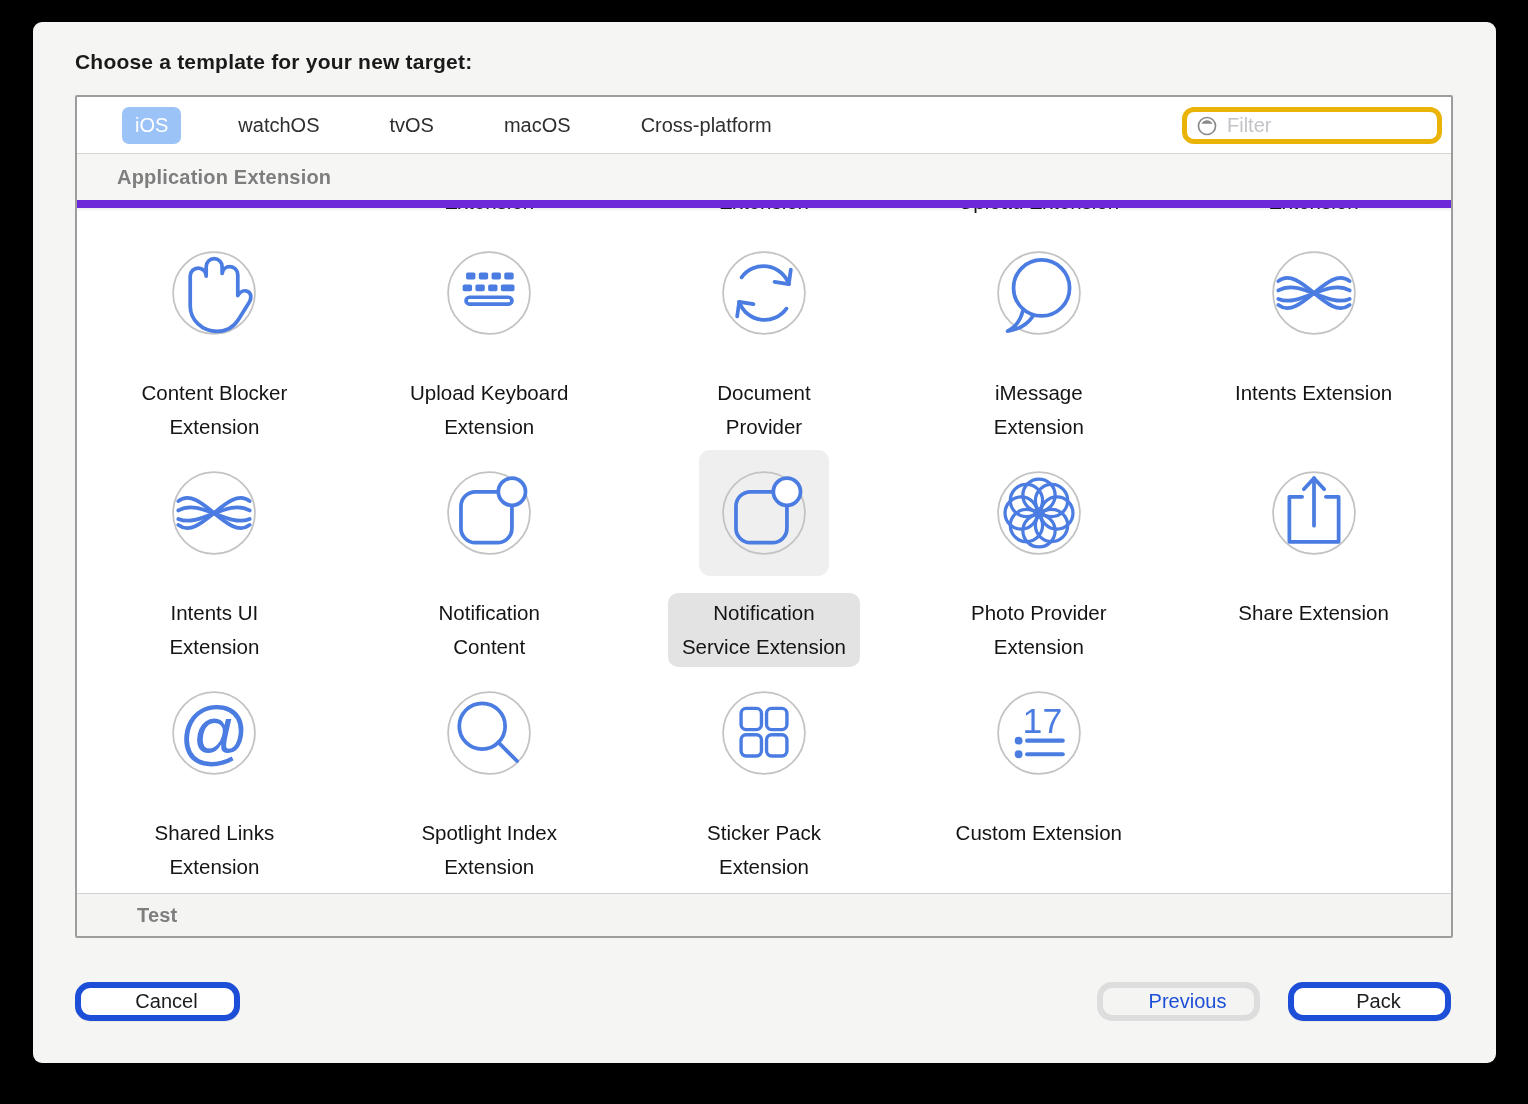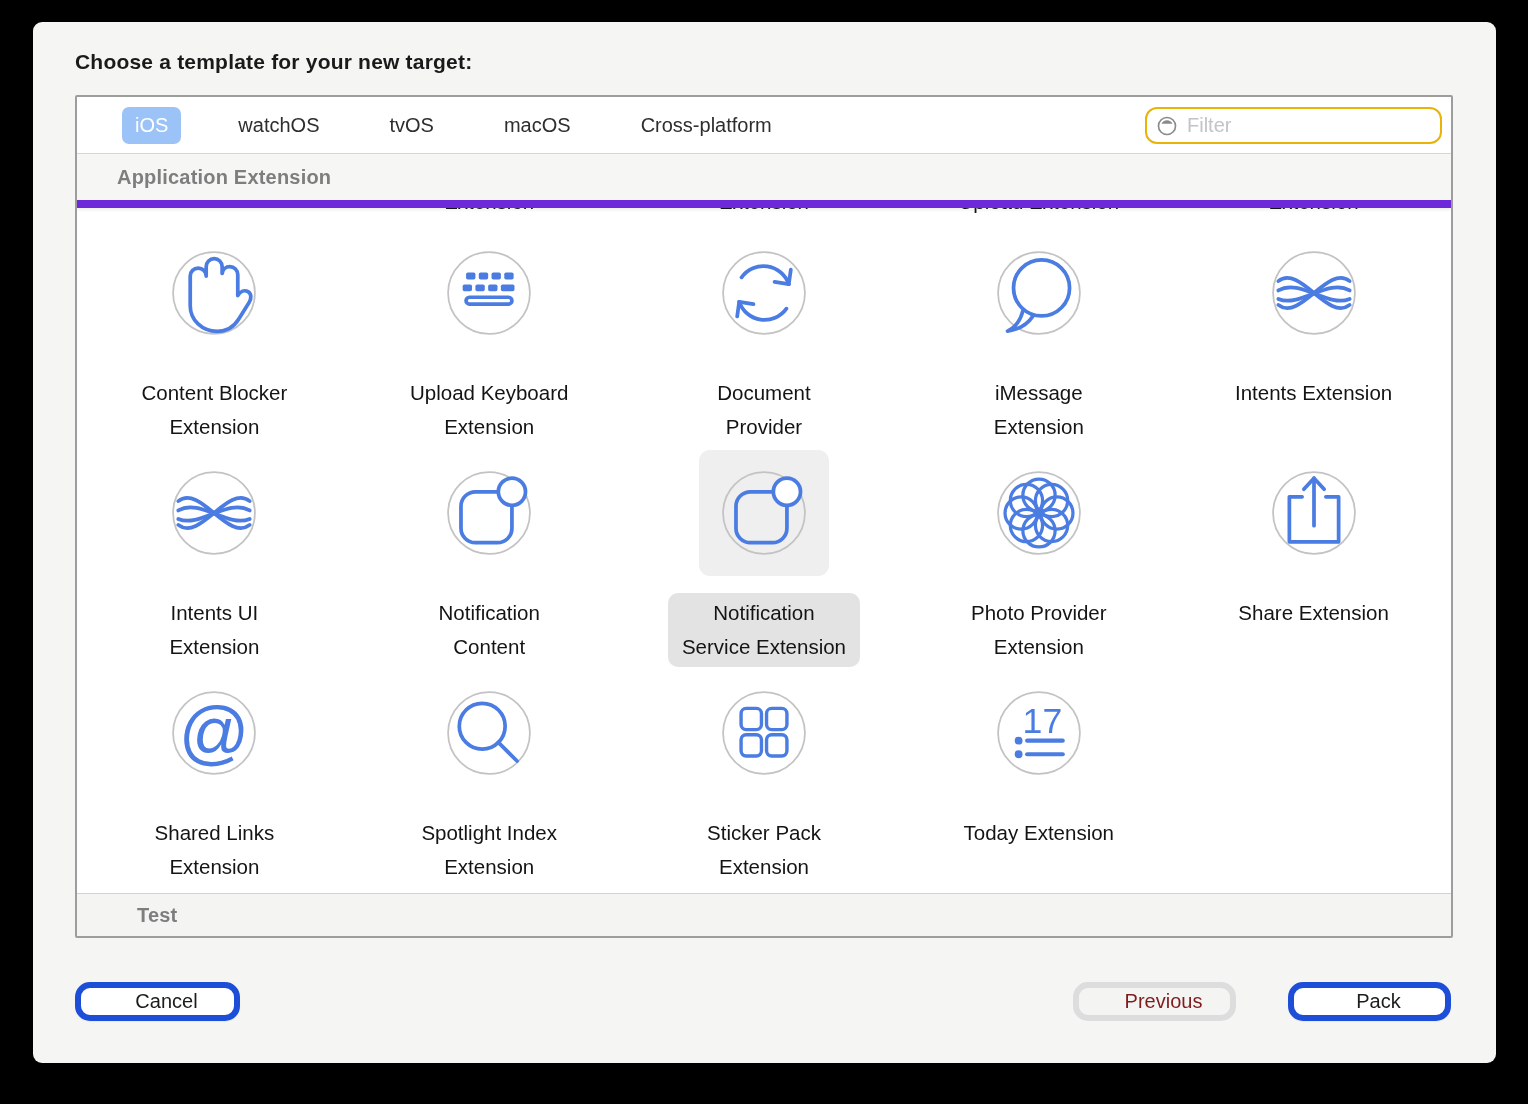--- a/index.html
+++ b/index.html
@@ -26,22 +26,22 @@
   .tabbar{
     height:57px;min-height:57px;background:#fff;border-bottom:1px solid #d6d6d6;
     display:flex;align-items:center;padding-left:13px;position:relative;box-sizing:border-box;
   }
   .tab{
     font-size:20px;color:#2e2e2e;padding:7px 13px;margin-right:12px;
     border-radius:7px;cursor:default;white-space:nowrap;margin-left:32px;
   }
   .tab.selected{background:#9cc3f7;color:#fff;}
   .filter-field{
-    position:absolute;right:9px;top:10px;width:297px;height:37px;
-    border:2px solid #eab308;border-radius:12px;background:#fff;
+    position:absolute;right:9px;top:10px;width:260px;height:37px;
+    border:5px solid #eab308;border-radius:12px;background:#fff;
     display:flex;align-items:center;padding:0 9px;box-sizing:border-box;
   }
   .filter-field svg{flex:0 0 auto;margin-right:7px;}
   .filter-field input{
     border:none;outline:none;background:transparent;flex:1;
     font-size:20px;color:#333;font-family:inherit;min-width:0;
   }
   .filter-field input::placeholder{color:#c3c3c8;}
   
   .section-header{
@@ -82,21 +82,21 @@
   }
   .cell.selected .cell-label-inner{background:#e3e3e3;}
   
   .btn{
     position:absolute;top:960px;height:39px;box-sizing:border-box;
     border:6px solid #1d4ed8;border-radius:15px;background:#fff;
     font-size:20px;color:#1c1c1c;font-family:inherit;
     box-shadow:0 1px 1px rgba(0,0,0,.05);cursor:default;padding-left:24px;
   }
   .btn-cancel{left:42px;width:165px;}
-  .btn-previous{left:1040px;width:163px;color:#7f1d1d;border-color:#dddddd;background:#f4f4f3;box-shadow:none;}
+  .btn-previous{left:1064px;width:163px;color:#1d4ed8;border-color:#dddddd;background:#f4f4f3;box-shadow:none;}
   .btn-next{left:1255px;width:163px;}
 </style>
 </head>
 <body>
 
 <div class="dialog">
   <div class="dialog-title">Choose a template for your new target:</div>
 
   <div class="panel">
 
@@ -329,21 +329,21 @@
                     <path d="M -7,4.5 L 14,4.5"></path>
                     <path d="M -7,12.5 L 14,12.5"></path>
                   </g>
     <g fill="#4a7ce2" stroke="none">
                     <circle cx="-12" cy="4.5" r="2.3"></circle>
                     <circle cx="-12" cy="12.5" r="2.3"></circle>
                   </g>
                 </g>
               </svg>
             </div>
-            <div class="cell-label"><span class="cell-label-inner">Today Extension</span></div>
+            <div class="cell-label"><span class="cell-label-inner">Custom Extension</span></div>
           </div>
         </div>
       </div>
 
     <div class="test-header">Test</div>
   </div>
 
   <button class="btn btn-cancel">Cancel</button>
   <button class="btn btn-previous" aria-disabled="true">Previous</button>
   <button class="btn btn-next">Pack</button>

